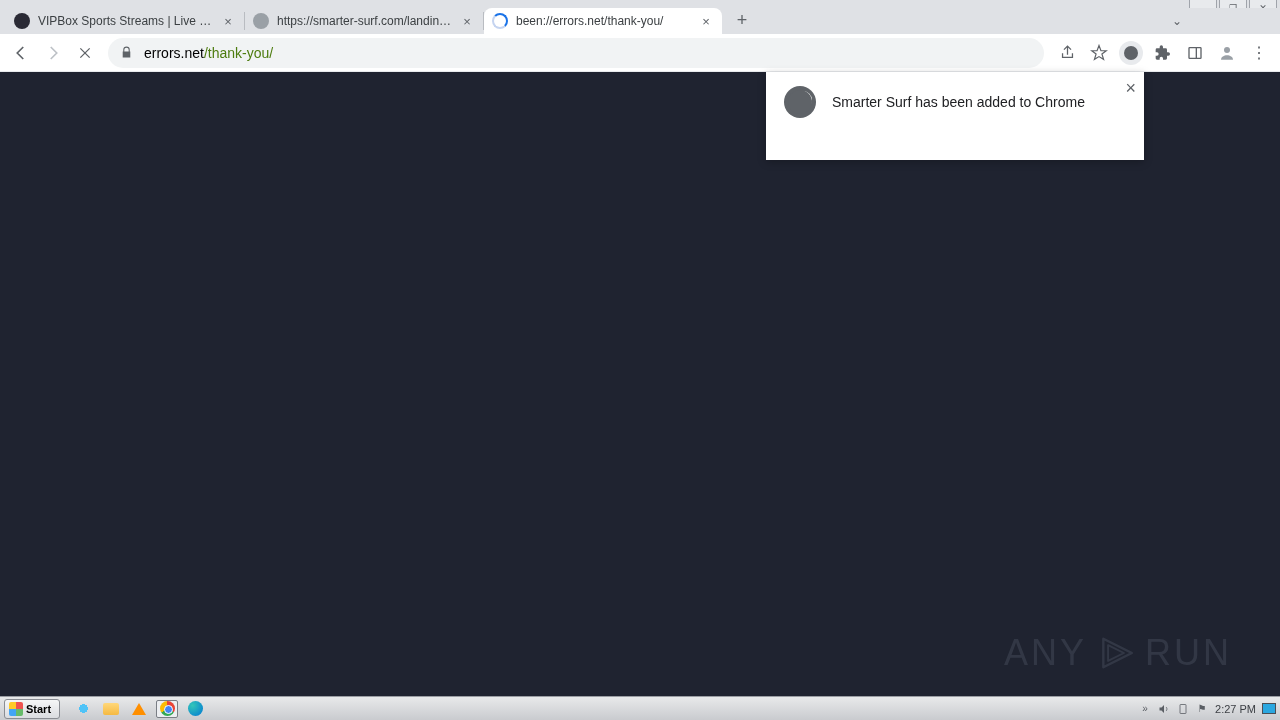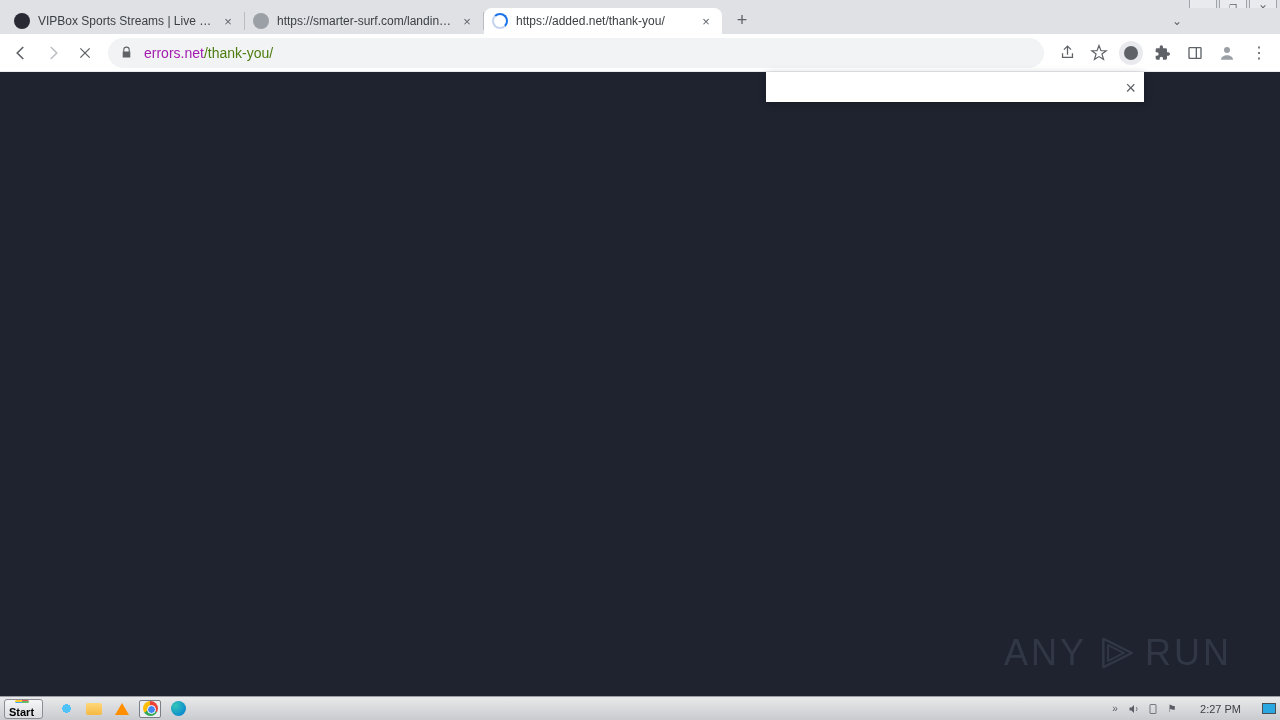--- a/index.html
+++ b/index.html
@@ -24,21 +24,21 @@
 .tab-sep { width: 1px; height: 18px; background: #b9bcc1; margin: 0 0px 4px 0; }
 .newtab { width: 28px; height: 28px; display: flex; align-items: center; justify-content: center; font-size: 18px; color: #5f6368; margin-left: 6px; }
 .tabstrip-chev { position: absolute; right: 98px; top: 6px; color: #5f6368; font-size: 12px; }
 
 
 .toolbar { height: 38px; background: #ffffff; display: flex; align-items: center; padding: 0 6px; gap: 2px; border-bottom: 1px solid #e8eaed; }
 .nav-btn { width: 30px; height: 30px; display: flex; align-items: center; justify-content: center; color: #5f6368; border-radius: 50%; }
 .nav-btn.disabled { color: #bdc1c6; }
 .omnibox { flex: 1; height: 30px; background: #f1f3f4; border-radius: 15px; display: flex; align-items: center; padding: 0 12px; margin: 0 6px; font-size: 14px; color: #202124; }
 .lock { width: 14px; height: 14px; margin-right: 10px; color: #5f6368; }
-.url-host { color: #a21caf; }
+.url-host { color: #000000; }
 .url-path { color: #4d7c0f; }
 .tb-icon { width: 30px; height: 30px; display: flex; align-items: center; justify-content: center; color: #5f6368; border-radius: 50%; }
 .ext-circle { width: 24px; height: 24px; border-radius: 50%; background: #e8eaed; display:flex; align-items:center; justify-content:center; }
 .ext-circle-inner { width: 14px; height: 14px; border-radius: 50%; background: #5f6368; }
 
 
 .page { position: absolute; top: 72px; left: 0; right: 0; bottom: 24px; background: #1f2330; }
 
 
 .notif { position: absolute; top: 72px; right: 136px; width: 378px; background: #ffffff; box-shadow: 0 2px 8px rgba(0,0,0,0.25); padding: 14px 18px 16px 18px; }
@@ -49,34 +49,34 @@
 .notif-icon::before { content: ""; position: absolute; width: 24px; height: 24px; border-radius: 50%; background: #5f6368; top: 4px; left: 4px; z-index: 1; }
 .notif-title { font-size: 14px; color: #202124; }
 .notif-body { font-size: 12px; color: #5f6368; line-height: 1.5; padding-left: 48px; }
 
 
 .watermark { position: absolute; right: 48px; bottom: 46px; display: flex; align-items: center; gap: 10px; color: #4a5160; font-size: 36px; font-weight: 400; letter-spacing: 3px; opacity: 0.45; font-family: Arial, sans-serif; }
 .wm-tri { width: 38px; height: 38px; }
 
 
 .taskbar { position: absolute; bottom: 0; left: 0; right: 0; height: 24px; background: linear-gradient(#e8e9ea, #c9cbcf); display: flex; align-items: center; border-top: 1px solid #9a9da3; }
-.start { height: 20px; padding: 0 8px 0 4px; margin: 0 4px; border: 1px solid #8a8d93; border-radius: 3px; background: linear-gradient(#f5f6f7,#dadce0); display: flex; align-items: center; font-size: 11px; font-weight: bold; gap: 3px; flex-direction: column; }
+.start { height: 20px; padding: 0 8px 0 4px; margin: 0 4px; border: 1px solid #8a8d93; border-radius: 3px; background: linear-gradient(#f5f6f7,#dadce0); display: flex; align-items: center; font-size: 11px; font-weight: bold; gap: 3px; }
 .start-orb { width: 14px; height: 14px; border-radius: 2px; background: conic-gradient(#ef5350 0 25%, #66bb6a 0 50%, #42a5f5 0 75%, #ffca28 0 100%); }
 .task-icons { display: flex; gap: 6px; margin-left: 8px; align-items: center; }
 .task-ic { width: 22px; height: 18px; border-radius: 2px; display: flex; align-items: center; justify-content: center; font-size: 12px; }
 .task-ic.active { border: 1px solid #7a7e85; background: #eceef1; }
 .ie { background: radial-gradient(circle, #4fc3f7 40%, transparent 42%); }
 .folder { background: linear-gradient(#ffd77a,#f5b942); border-radius: 2px; width: 16px; height: 12px; }
 .vlc { width: 0; height: 0; border-left: 7px solid transparent; border-right: 7px solid transparent; border-bottom: 12px solid #ff8f00; }
 .chrome-ic { width: 15px; height: 15px; border-radius: 50%; background: conic-gradient(#ea4335 0 33%, #34a853 0 66%, #fbbc05 0 100%); position: relative; }
 .chrome-ic::after { content:""; position:absolute; top:4px; left:4px; width:7px; height:7px; background:#4285f4; border-radius:50%; border:1px solid #fff; }
 .edge-ic { width: 15px; height: 15px; border-radius: 50%; background: radial-gradient(circle at 30% 30%, #33c6b9, #0078d4); }
 .tray { margin-left: auto; display: flex; align-items: center; gap: 5px; padding-right: 4px; font-size: 10px; color: #3c3f44; }
 .tray-ic { width: 14px; height: 14px; display: flex; align-items: center; justify-content: center; color: #5a5e64; }
-.clock { font-size: 11px; margin: 0 16px; }
+.clock { font-size: 11px; margin: 0 1px; }
 .monitor { width: 14px; height: 11px; background: #2aa7e0; border: 1px solid #4a4e55; }
 
 svg { display: block; }
 </style>
 </head>
 <body>
 
 <div class="titlebar">
   <div class="window-controls">
     <div class="win-ctrl">—</div>
@@ -93,21 +93,21 @@
   </div>
   <div class="tab-sep"></div>
   <div class="tab">
     <div class="favicon globe"></div>
     <span class="tab-title">https://smarter-surf.com/landing/?a</span>
     <span class="tab-close">×</span>
   </div>
   <div class="tab-sep"></div>
   <div class="tab active">
     <div class="favicon loading"></div>
-    <span class="tab-title">https://added.net/thank-you/</span>
+    <span class="tab-title">been://errors.net/thank-you/</span>
     <span class="tab-close">×</span>
   </div>
   <div class="newtab">+</div>
   <div class="tabstrip-chev">⌄</div>
 </div>
 
 <div class="toolbar">
   <div class="nav-btn">
     <svg width="18" height="18" viewBox="0 0 24 24" fill="none" stroke="#5f6368" stroke-width="2.2">
         <path d="M15 4l-8 8 8 8"></path>
@@ -164,20 +164,24 @@
         <path d="M4 21c0-4 4-6 8-6s8 2 8 6"></path>
       </svg>
   </div>
   <div class="tb-icon" style="font-size:16px;">⋮</div>
 </div>
 
 <div class="page"></div>
 
 <div class="notif">
   <div class="notif-close">×</div>
+  <div class="notif-head">
+    <div class="notif-icon"></div>
+    <div class="notif-title">Smarter Surf has been added to Chrome</div>
+  </div>
 </div>
 
 <div class="watermark">
   <span>ANY</span>
   <svg class="wm-tri" viewBox="0 0 48 48">
     <path d="M8 6 L44 24 L8 42 Z" fill="none" stroke="#4a5160" stroke-width="3" stroke-linejoin="round"></path>
     <path d="M14 14 L34 24 L14 34 Z" fill="none" stroke="#4a5160" stroke-width="2.4" stroke-linejoin="round"></path>
   </svg>
   <span>RUN</span>
 </div>

